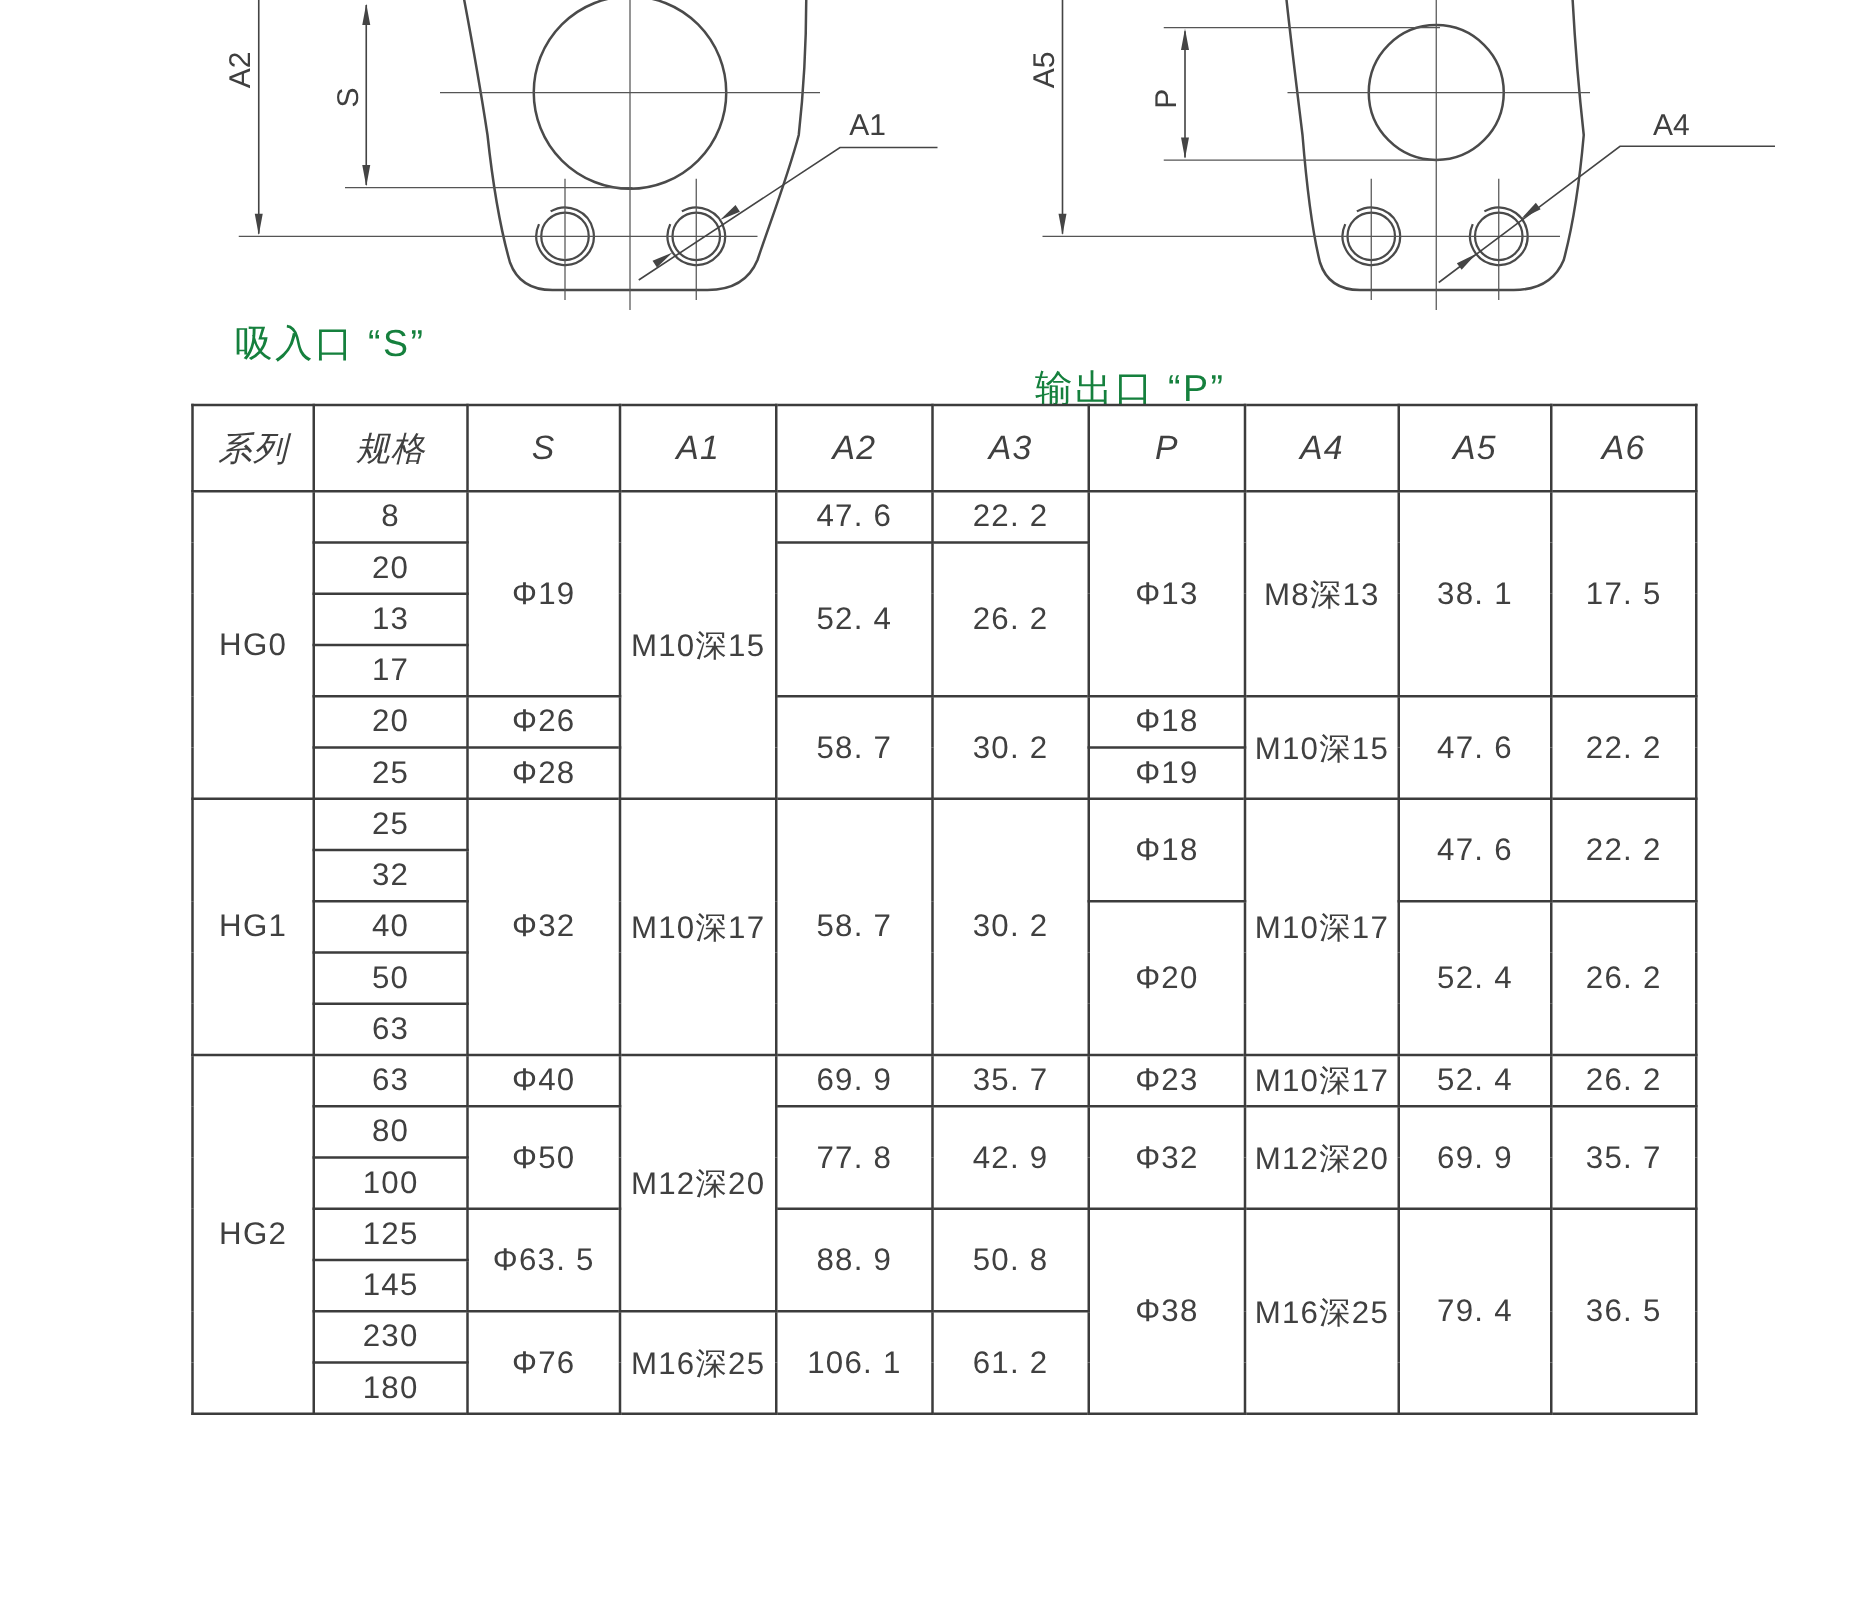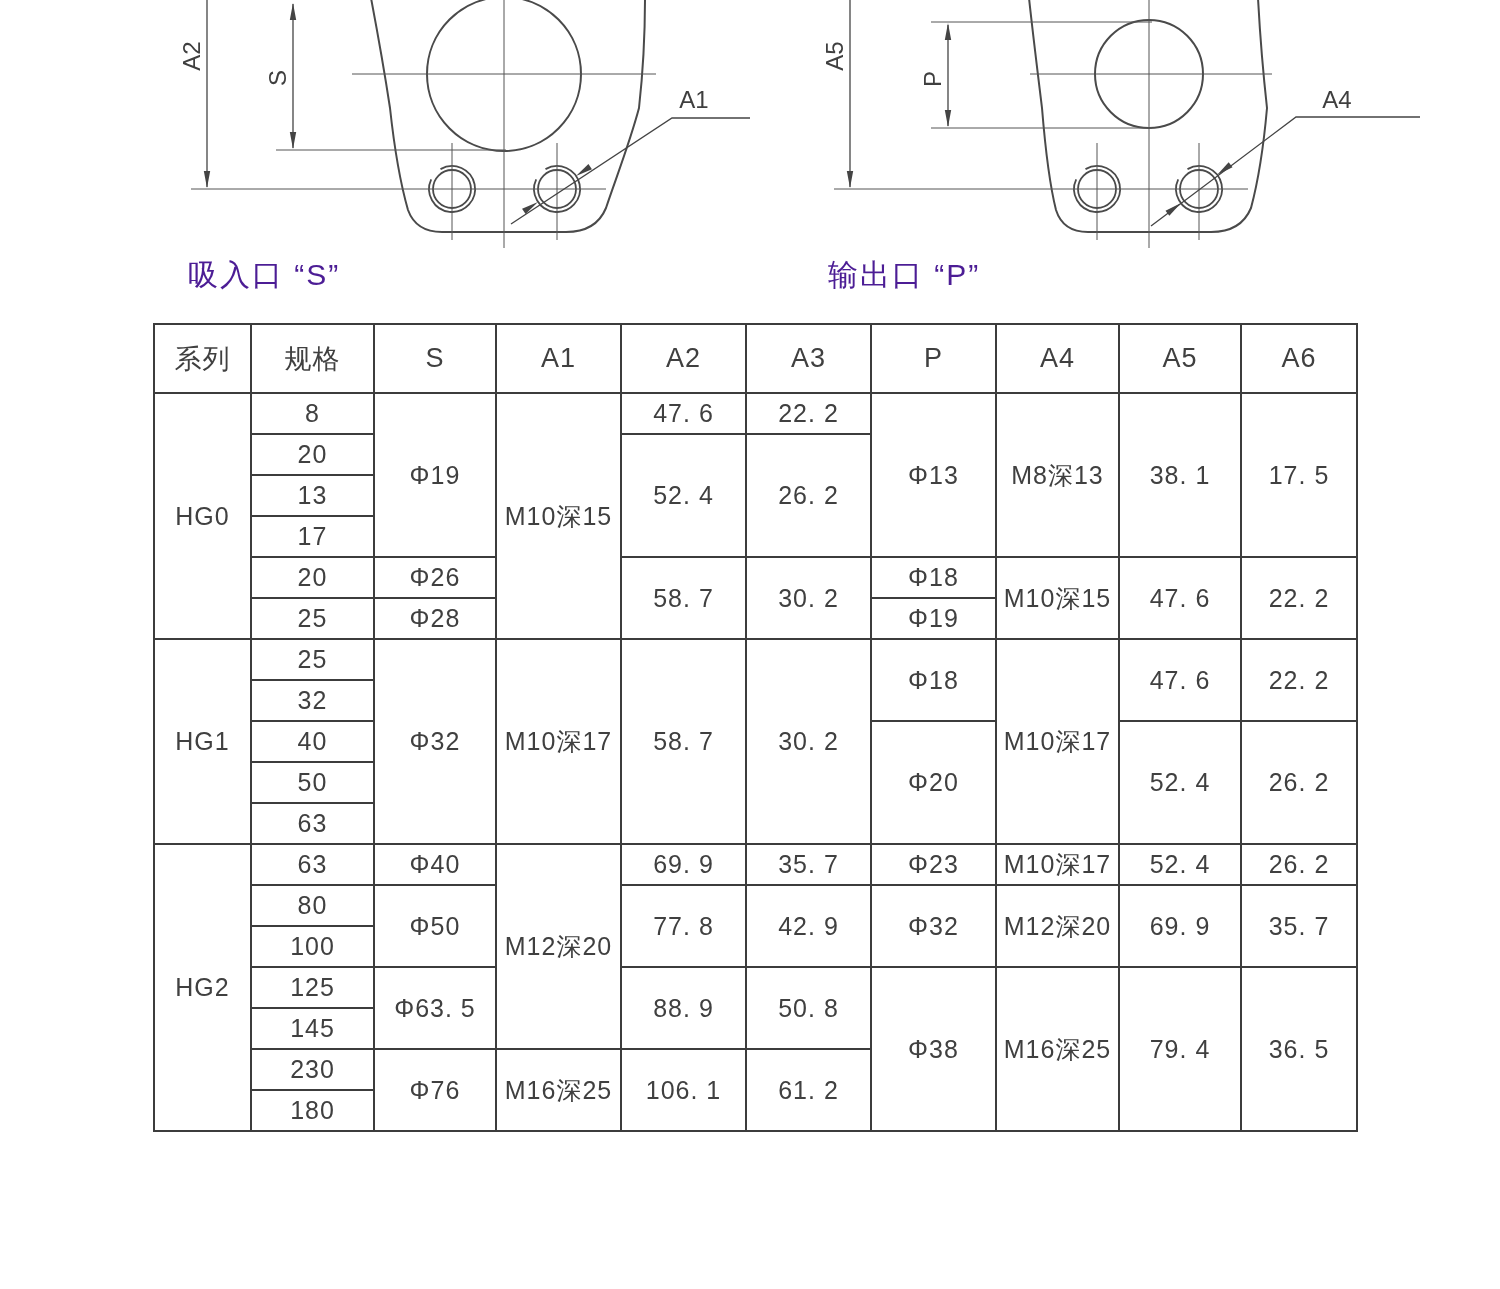--- a/index.html
+++ b/index.html
@@ -6,39 +6,39 @@
   body{
     width:1500px;height:1289px;position:relative;overflow:hidden;
     background:#ffffff;
     font-family:"Liberation Sans","DejaVu Sans",sans-serif;
     color:#3d3d3d;
   }
   .drawing-svg{position:absolute;top:0;}
   #suction-svg{left:160px;width:610px;height:252px;}
   #output-svg{left:800px;width:650px;height:252px;}
   .caption{
-    position:absolute;top:255px;font-size:30px;color:#4c1d95;
+    position:absolute;top:255px;font-size:30px;color:#15803d;
     letter-spacing:2px;white-space:nowrap;
   }
   #suction-caption{left:188px;}
-  #output-caption{left:828px;}
+  #output-caption{left:828px;margin-top:36px;}
   svg text{
     font-family:"Liberation Sans","DejaVu Sans",sans-serif;
     font-size:24px;fill:#3f3f3f;
   }
   table.spec{
     position:absolute;left:153px;top:323px;
     width:1203px;border-collapse:collapse;table-layout:fixed;
   }
   table.spec th,table.spec td{
     border:2px solid #3c3c3c;text-align:center;vertical-align:middle;
     padding:0;font-weight:normal;letter-spacing:1px;
     color:#404040;background:#ffffff;
   }
-  table.spec th{height:67px;font-size:27px;}
+  table.spec th{height:67px;font-size:27px;font-style:italic;}
   table.spec td{height:39px;font-size:25px;white-space:nowrap;}
 </style>
 </head>
 <body>
 
 <svg id="suction-svg" class="drawing-svg" viewBox="160 0 610 252" fill="none">
   <g stroke="#4a4a4a" stroke-width="2">
     <path d="M 371,-2 C 378,35 385,75 390,108 C 394,145 400,182 408,210 Q 416,232 442,232 L 566,232 Q 596,232 606,208 C 616,178 630,142 639,108 C 643,72 645,35 645,-2"></path>
     <circle cx="504" cy="74" r="77"></circle>
   </g>

